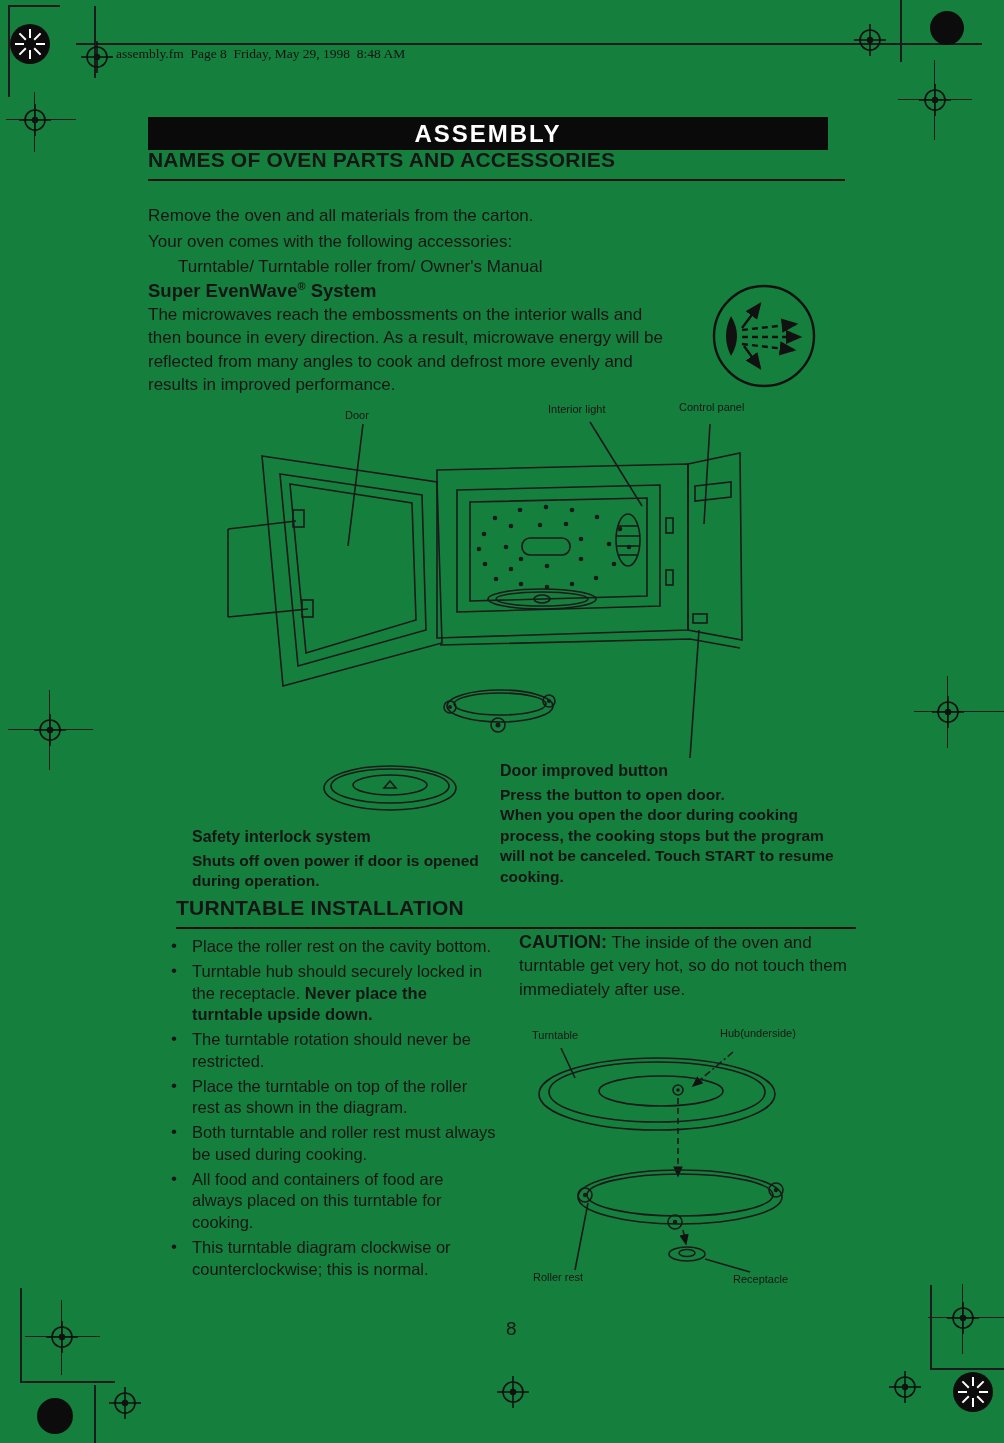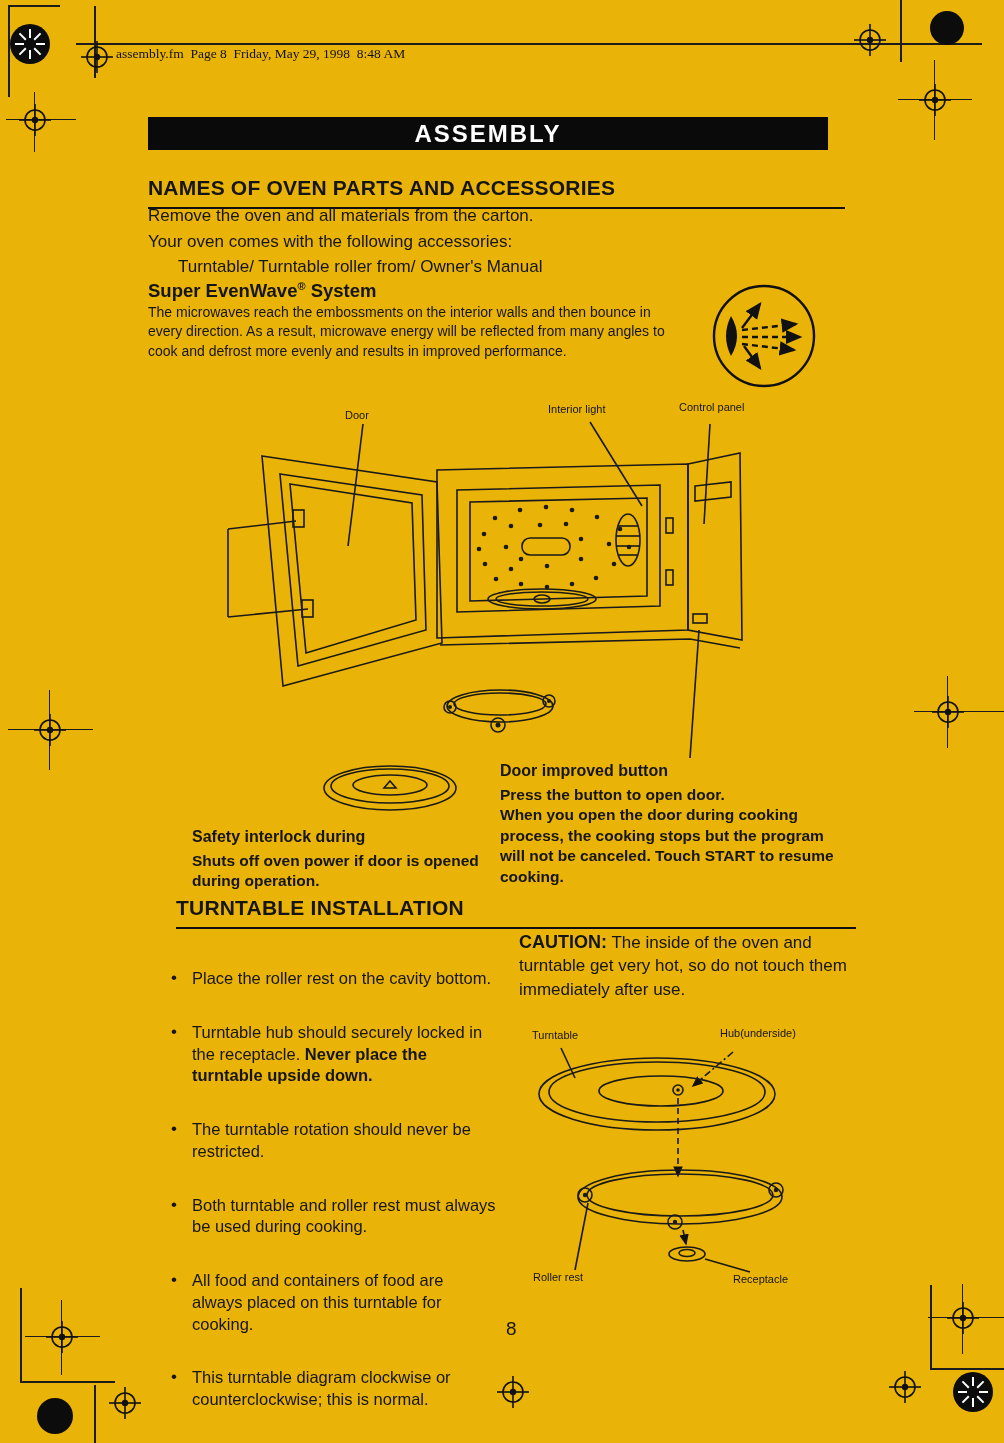--- a/index.html
+++ b/index.html
@@ -1,37 +1,37 @@
 <!DOCTYPE html>
 <html><head>
 <meta charset="utf-8">
 <style>
   html,body{margin:0;padding:0;background:#e8e8e6;}
-  .page{position:relative;width:1004px;height:1443px;background:#eab308;overflow:hidden;
+  .page{position:relative;width:1004px;height:1443px;background:#15803d;overflow:hidden;
         font-family:"Liberation Sans",sans-serif;color:#151515;}
   .pline{position:absolute;background:#1c1c1c;}
   .mark{position:absolute;}
   .blackdot{position:absolute;background:#0c0c0c;border-radius:50%;}
   .print-header{position:absolute;left:116px;top:46px;font-family:"Liberation Serif",serif;
         font-size:13.5px;white-space:pre;color:#111;}
   .banner{position:absolute;left:148px;top:117px;width:680px;height:33px;background:#0a0a0a;
         display:flex;align-items:center;justify-content:center;}
   .banner span{color:#fff;font-weight:bold;font-size:24px;letter-spacing:2px;}
   .h1{position:absolute;font-weight:bold;font-size:21px;border-bottom:2.5px solid #111;
         padding-bottom:7px;letter-spacing:0.2px;}
   .intro{position:absolute;left:148px;top:203px;font-size:17px;line-height:1.5;}
   .intro .indent{padding-left:30px;}
   .h2{position:absolute;left:148px;top:280px;font-weight:bold;font-size:18.5px;}
   .h2 sup{font-size:11px;}
-  .para{position:absolute;font-size:14px;line-height:1.38;}
+  .para{position:absolute;font-size:17px;line-height:1.38;}
   .dlabel{position:absolute;font-size:11px;}
   .bold{font-weight:bold;}
   .smallbody{font-size:15.5px;line-height:1.32;font-weight:bold;}
   .bullets{position:absolute;left:165px;top:936px;width:332px;font-size:16.5px;}
-  .bullet{position:relative;padding-left:27px;margin-bottom:3px;line-height:1.32;margin-top:32px;}
+  .bullet{position:relative;padding-left:27px;margin-bottom:3px;line-height:1.32;}
   .bullet::before{content:"•";position:absolute;left:6px;top:-1px;font-size:17px;}
   .caution{position:absolute;left:519px;top:930px;width:336px;font-size:17px;line-height:1.36;}
   .caution strong{font-size:18px;}
   .pagenum{position:absolute;left:506px;top:1318px;font-size:19px;}
   svg{display:block;}
 </style>
 </head>
 <body>
 
 <div class="page">
@@ -177,21 +177,21 @@
         <circle cx="17" cy="17" r="3.2" fill="#111" stroke="none"></circle>
       </g>
     </svg>
 
   <div class="print-header">assembly.fm  Page 8  Friday, May 29, 1998  8:48 AM</div>
 
   <div class="banner">
     <span>ASSEMBLY</span>
   </div>
 
-  <div class="h1" style="left:148px;top:176px;width:697px">NAMES OF OVEN PARTS AND ACCESSORIES</div>
+  <div class="h1" style="left:148px;top:148px;width:697px">NAMES OF OVEN PARTS AND ACCESSORIES</div>
 
   <div class="intro">
     <div>Remove the oven and all materials from the carton.</div>
     <div>Your oven comes with the following accessories:</div>
     <div class="indent">Turntable/ Turntable roller from/ Owner's Manual</div>
   </div>
 
   <div class="h2"><span>Super EvenWave</span><sup>®</sup><span> System</span></div>
 
   <div class="para" style="left:148px;top:303px;width:528px">The microwaves reach the embossments on the interior walls and then bounce in every direction. As a result, microwave energy will be reflected from many angles to cook and defrost more evenly and results in improved performance.</div>
@@ -299,29 +299,30 @@
       <ellipse cx="240" cy="387" rx="37" ry="10"></ellipse>
       <polygon points="234,390 246,390 240,383"></polygon>
     </g>
   </svg>
 
   <div class="dlabel bold" style="left:500px;top:762px;font-size:16px">Door improved button</div>
   <div class="dlabel smallbody" style="left:500px;top:785px;width:350px">
     <div>Press the button to open door.</div>
     <div>When you open the door during cooking process, the cooking stops but the program will not be canceled. Touch START to resume cooking.</div>
   </div>
-  <div class="dlabel bold" style="left:192px;top:828px;font-size:16px">Safety interlock during</div>
+  <div class="dlabel bold" style="left:192px;top:828px;font-size:16px">Safety interlock system</div>
   <div class="dlabel smallbody" style="left:192px;top:851px;width:295px">Shuts off oven power if door is opened during operation.</div>
 
   <div class="h1" style="left:176px;top:896px;width:680px">TURNTABLE INSTALLATION</div>
 
   <div class="bullets">
     <div class="bullet"><span>Place the roller rest on the cavity bottom.</span><strong></strong></div>
     <div class="bullet"><span>Turntable hub should securely locked in the receptacle. </span><strong>Never place the turntable upside down.</strong></div>
     <div class="bullet"><span>The turntable rotation should never be restricted.</span><strong></strong></div>
+    <div class="bullet"><span>Place the turntable on top of the roller rest as shown in the diagram.</span><strong></strong></div>
     <div class="bullet"><span>Both turntable and roller rest must always be used during cooking.</span><strong></strong></div>
     <div class="bullet"><span>All food and containers of food are always placed on this turntable for cooking.</span><strong></strong></div>
     <div class="bullet"><span>This turntable diagram clockwise or counterclockwise; this is normal.</span><strong></strong></div>
   </div>
 
   <div class="caution"><strong>CAUTION:</strong><span> The inside of the oven and turntable get very hot, so do not touch them immediately after use.</span></div>
 
   <div class="dlabel" style="left:532px;top:1029px">Turntable</div>
   <div class="dlabel" style="left:720px;top:1027px">Hub(underside)</div>
   <div class="dlabel" style="left:533px;top:1271px">Roller rest</div>

